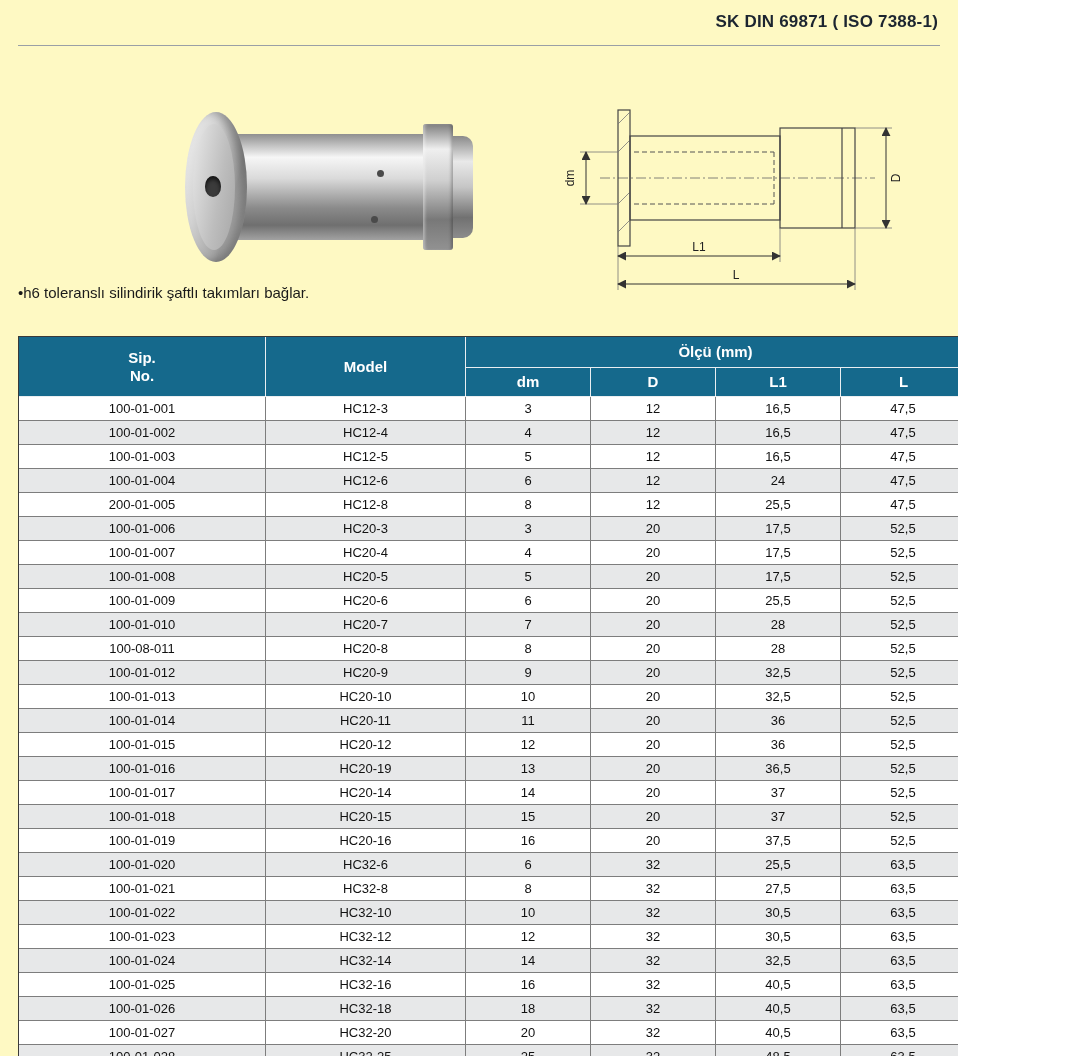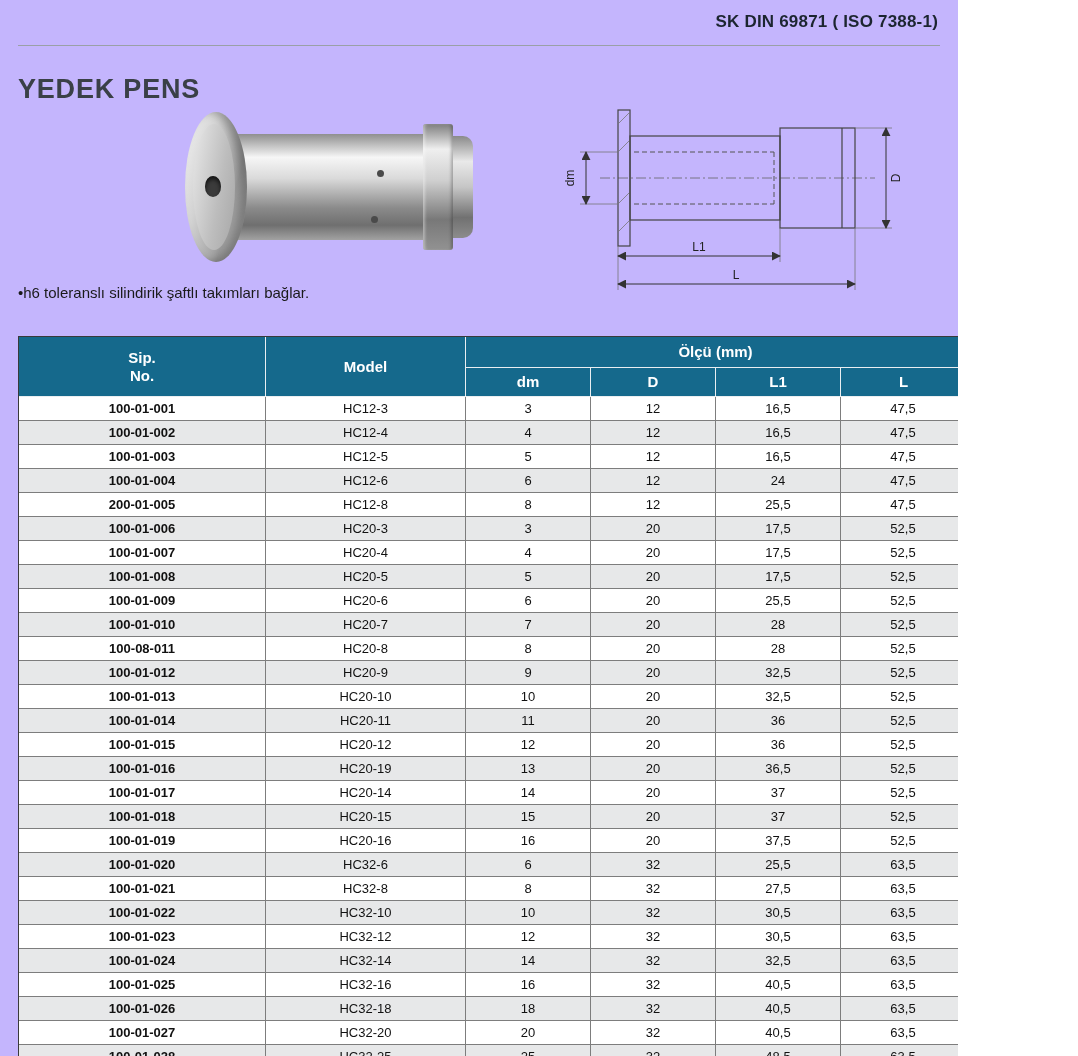--- a/index.html
+++ b/index.html
@@ -1,18 +1,18 @@
 <!DOCTYPE html>
 <html><head>
 <meta charset="utf-8">
 <style>
   * { margin:0; padding:0; box-sizing:border-box; }
   html,body { background:#ffffff; }
   body { font-family:"Liberation Sans", sans-serif; }
-  .page { position:relative; width:958px; height:1056px; background:#c4b5fd; overflow:hidden; }
+  .page { position:relative; width:958px; height:1056px; background:#fef9c3; overflow:hidden; }
 
   
   .standard { position:absolute; top:12px; right:20px; font-size:17px; font-weight:bold; color:#1c2530; letter-spacing:0.2px; }
   .top-rule { position:absolute; top:45px; left:18px; right:18px; height:1px; background:#9aa0a6; }
 
   
   .title { position:absolute; top:74px; left:18px; font-size:27px; font-weight:600; color:#3a4047; letter-spacing:0.8px; }
 
   
   .photo { position:absolute; left:185px; top:112px; width:290px; height:150px; }
@@ -54,31 +54,30 @@
        line-height:18px; }
   thead tr:first-child th { height:31px; }
   thead tr:last-child th { height:29px; }
   th.th-fiyat { background:#c13b2c; font-size:14px;border-radius:7px; }
   th:last-child { border-right:none; }
   td { font-size:13px; color:#111; text-align:center; vertical-align:middle; height:23px;
        border-right:1px solid #7d7d7d; border-bottom:1px solid #7d7d7d; background:#fff; line-height:23px; }
   td:last-child { border-right:none; }
   tbody tr:last-child td { border-bottom:none; }
   tr.alt td { background:#e7e8e9; }
-  td.col-sip { font-weight:bold; }
+  td.col-sip { font-weight:normal; }
 </style>
 </head>
 <body>
 
 <div class="page">
 
   <div class="standard">SK DIN 69871 ( ISO 7388-1)</div>
   <div class="top-rule"></div>
 
-  <div class="title">YEDEK PENS</div>
 
   <div class="photo">
     <div class="body"></div>
     <div class="pin1"></div>
     <div class="pin2"></div>
     <div class="collar"></div>
     <div class="tip"></div>
     <div class="flange"></div>
     <div class="flange-inner"></div>
     <div class="hole"></div>

